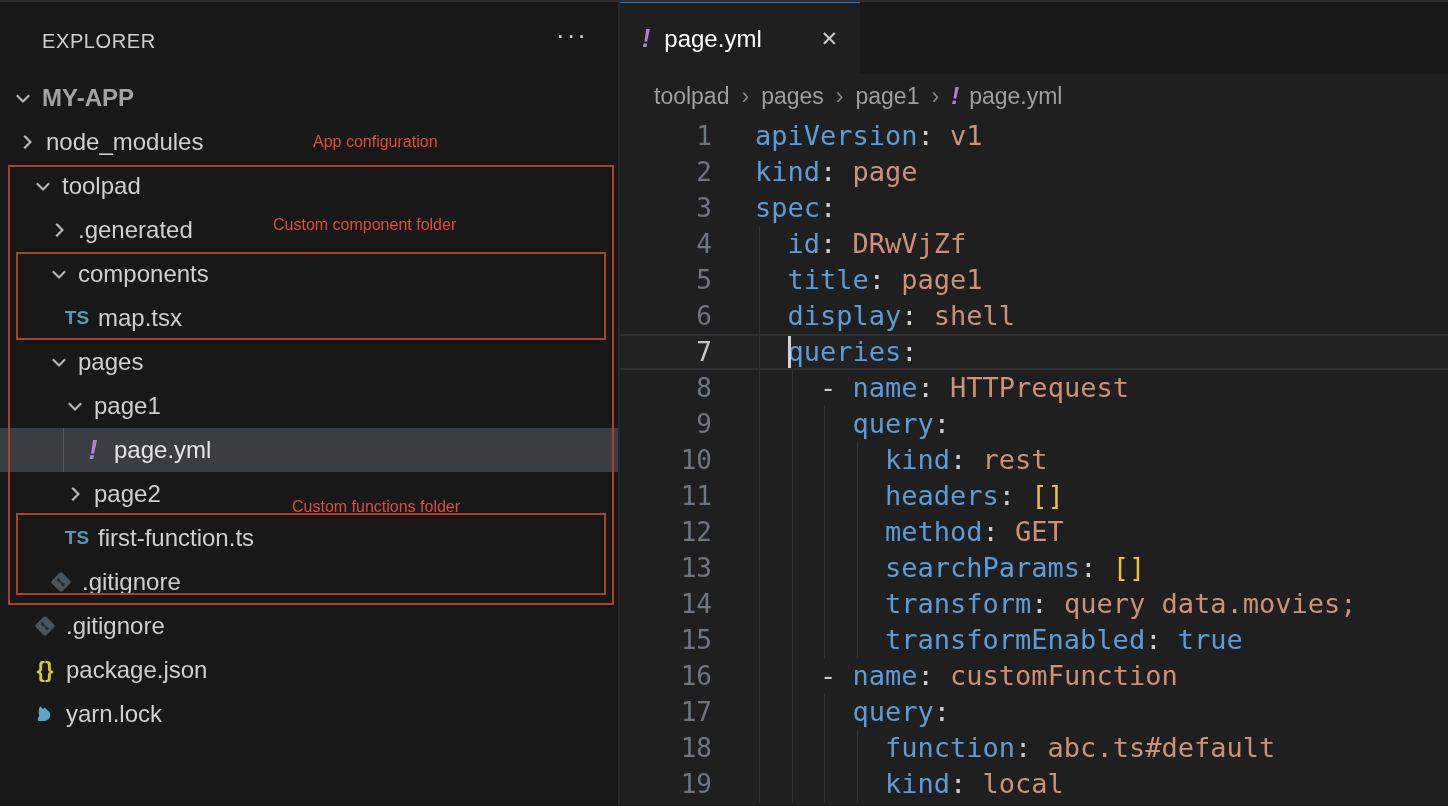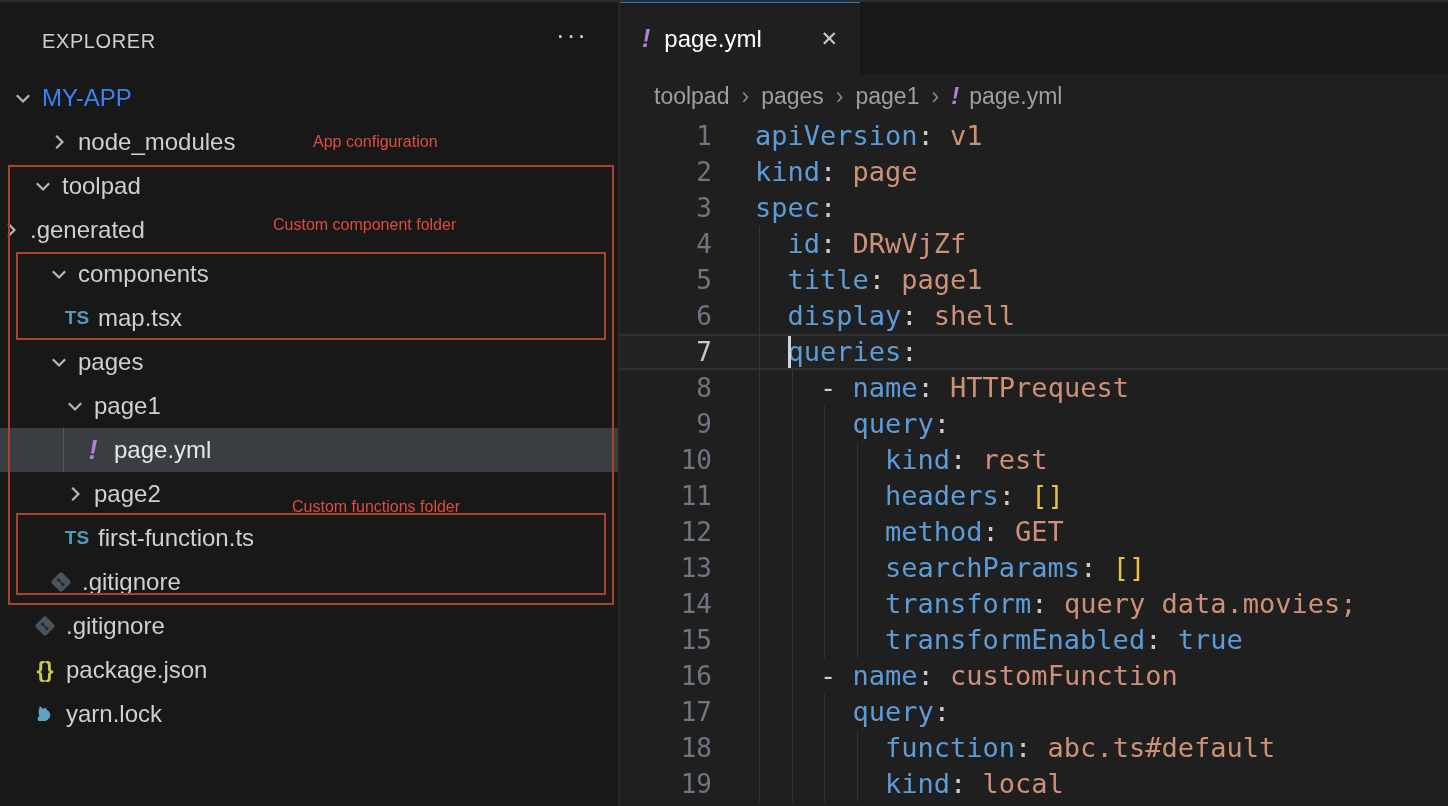--- a/index.html
+++ b/index.html
@@ -9,21 +9,21 @@
     font-family:"Liberation Sans",sans-serif;
   }
   .topline{position:absolute;left:0;top:0;right:0;height:2px;background:#2d2d2d;z-index:5}
 
   
   .sidebar{position:absolute;left:0;top:0;width:618px;height:806px;background:var(--bg-sidebar,#181818);border-right:2px solid #272727;z-index:1}
   .sb-header{height:76px;position:relative}
   .sb-title{position:absolute;left:42px;top:30px;font-size:20px;color:#cfcfcf;letter-spacing:.6px}
   .sb-more{position:absolute;right:30px;top:20px;font-size:26px;color:#cfcfcf;letter-spacing:2px;cursor:pointer}
   .row{height:44px;display:flex;align-items:center;color:#cfcfcf;font-size:24px;position:relative;cursor:pointer;white-space:nowrap}
-  .row.root .lab{font-weight:normal;color:#3b82f6}
+  .row.root .lab{font-weight:bold;color:#a3a3a3}
   .row .lab{margin-left:8px}
   .row.selected{background:var(--selected-row,#3a3d41)}
   .row.selected .lab{color:#e6e6e6}
   .row.selected::before{content:"";position:absolute;left:63px;top:0;bottom:0;width:1px;background:#55585c}
   .chev{width:22px;height:22px;flex:0 0 22px;display:flex;align-items:center;justify-content:center}
   .ficon{width:26px;flex:0 0 26px;text-align:right;display:flex;align-items:center;justify-content:center}
   .icon-ts{color:var(--ts-blue,#519ABA);font-weight:bold;font-size:19px}
   .icon-json{color:var(--json-yellow,#CBCB41);font-weight:bold;font-size:22px}
   .icon-warning{color:var(--purple,#B180D7);font-weight:bold;font-style:italic;font-size:27px}
 
@@ -79,37 +79,37 @@
   <div>
     <div class="row root" style="padding-left:12px">
       <span class="chev">
         <svg width="22" height="22" viewBox="0 0 16 16">
             <path d="M3.5 6 L8 10.5 L12.5 6" fill="none" stroke="#b6b6b6" stroke-width="1.6"></path>
           </svg>
       </span>
       <span class="lab">MY-APP</span>
     </div>
 
-  <div class="row" style="padding-left: 48px;">
+  <div class="row" style="padding-left: 16px;">
         <span class="chev">
           <svg width="22" height="22" viewBox="0 0 16 16">
             <path d="M6 3.5 L10.5 8 L6 12.5" fill="none" stroke="#b6b6b6" stroke-width="1.6"></path>
           </svg>
         </span>
         <span class="lab">node_modules</span>
       </div>
       <div class="row" style="padding-left: 32px;">
         <span class="chev">
           <svg width="22" height="22" viewBox="0 0 16 16">
             <path d="M3.5 6 L8 10.5 L12.5 6" fill="none" stroke="#b6b6b6" stroke-width="1.6"></path>
           </svg>
         </span>
         <span class="lab">toolpad</span>
       </div>
-      <div class="row" style="">
+      <div class="row" style="padding-left: 48px;">
         <span class="chev">
           <svg width="22" height="22" viewBox="0 0 16 16">
             <path d="M6 3.5 L10.5 8 L6 12.5" fill="none" stroke="#b6b6b6" stroke-width="1.6"></path>
           </svg>
         </span>
         <span class="lab">.generated</span>
       </div>
       <div class="row" style="padding-left: 48px;">
         <span class="chev">
           <svg width="22" height="22" viewBox="0 0 16 16">

